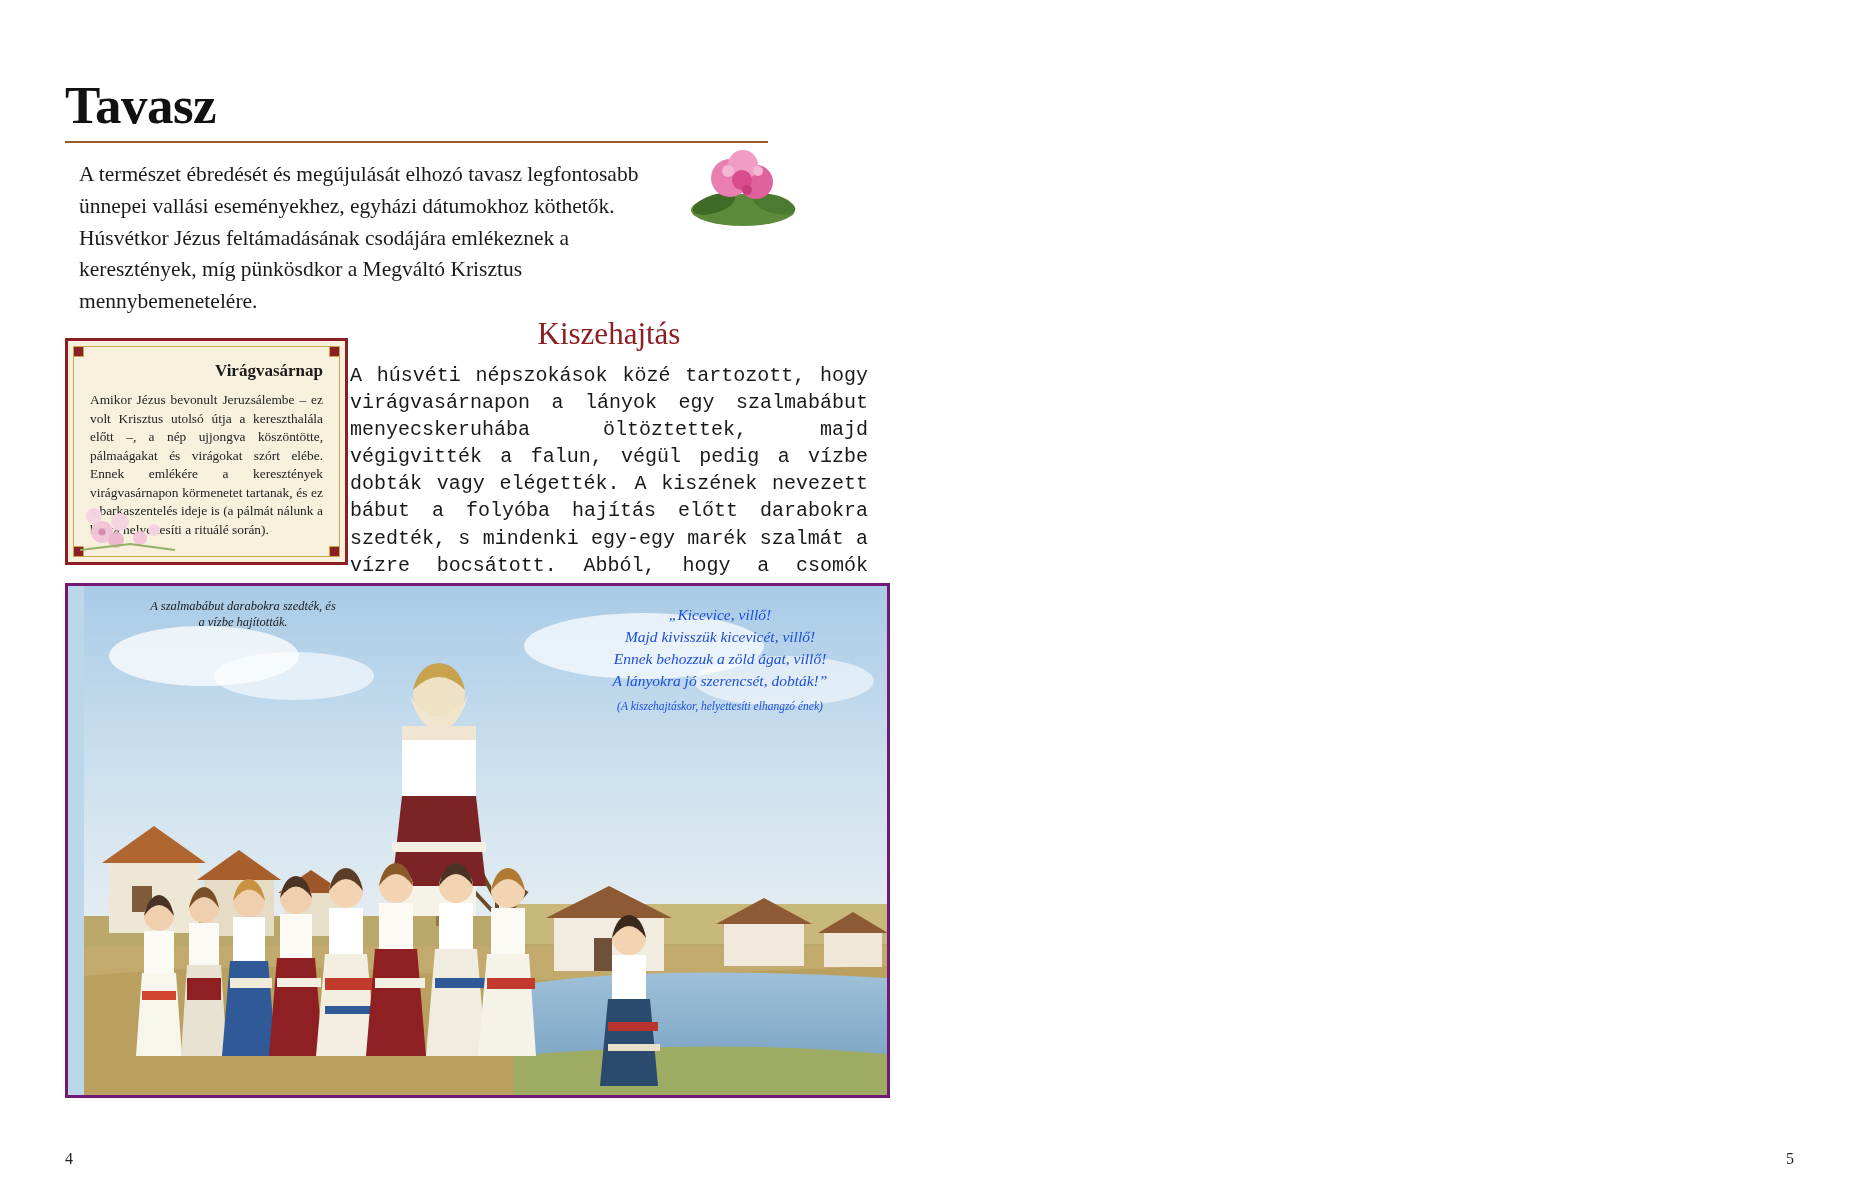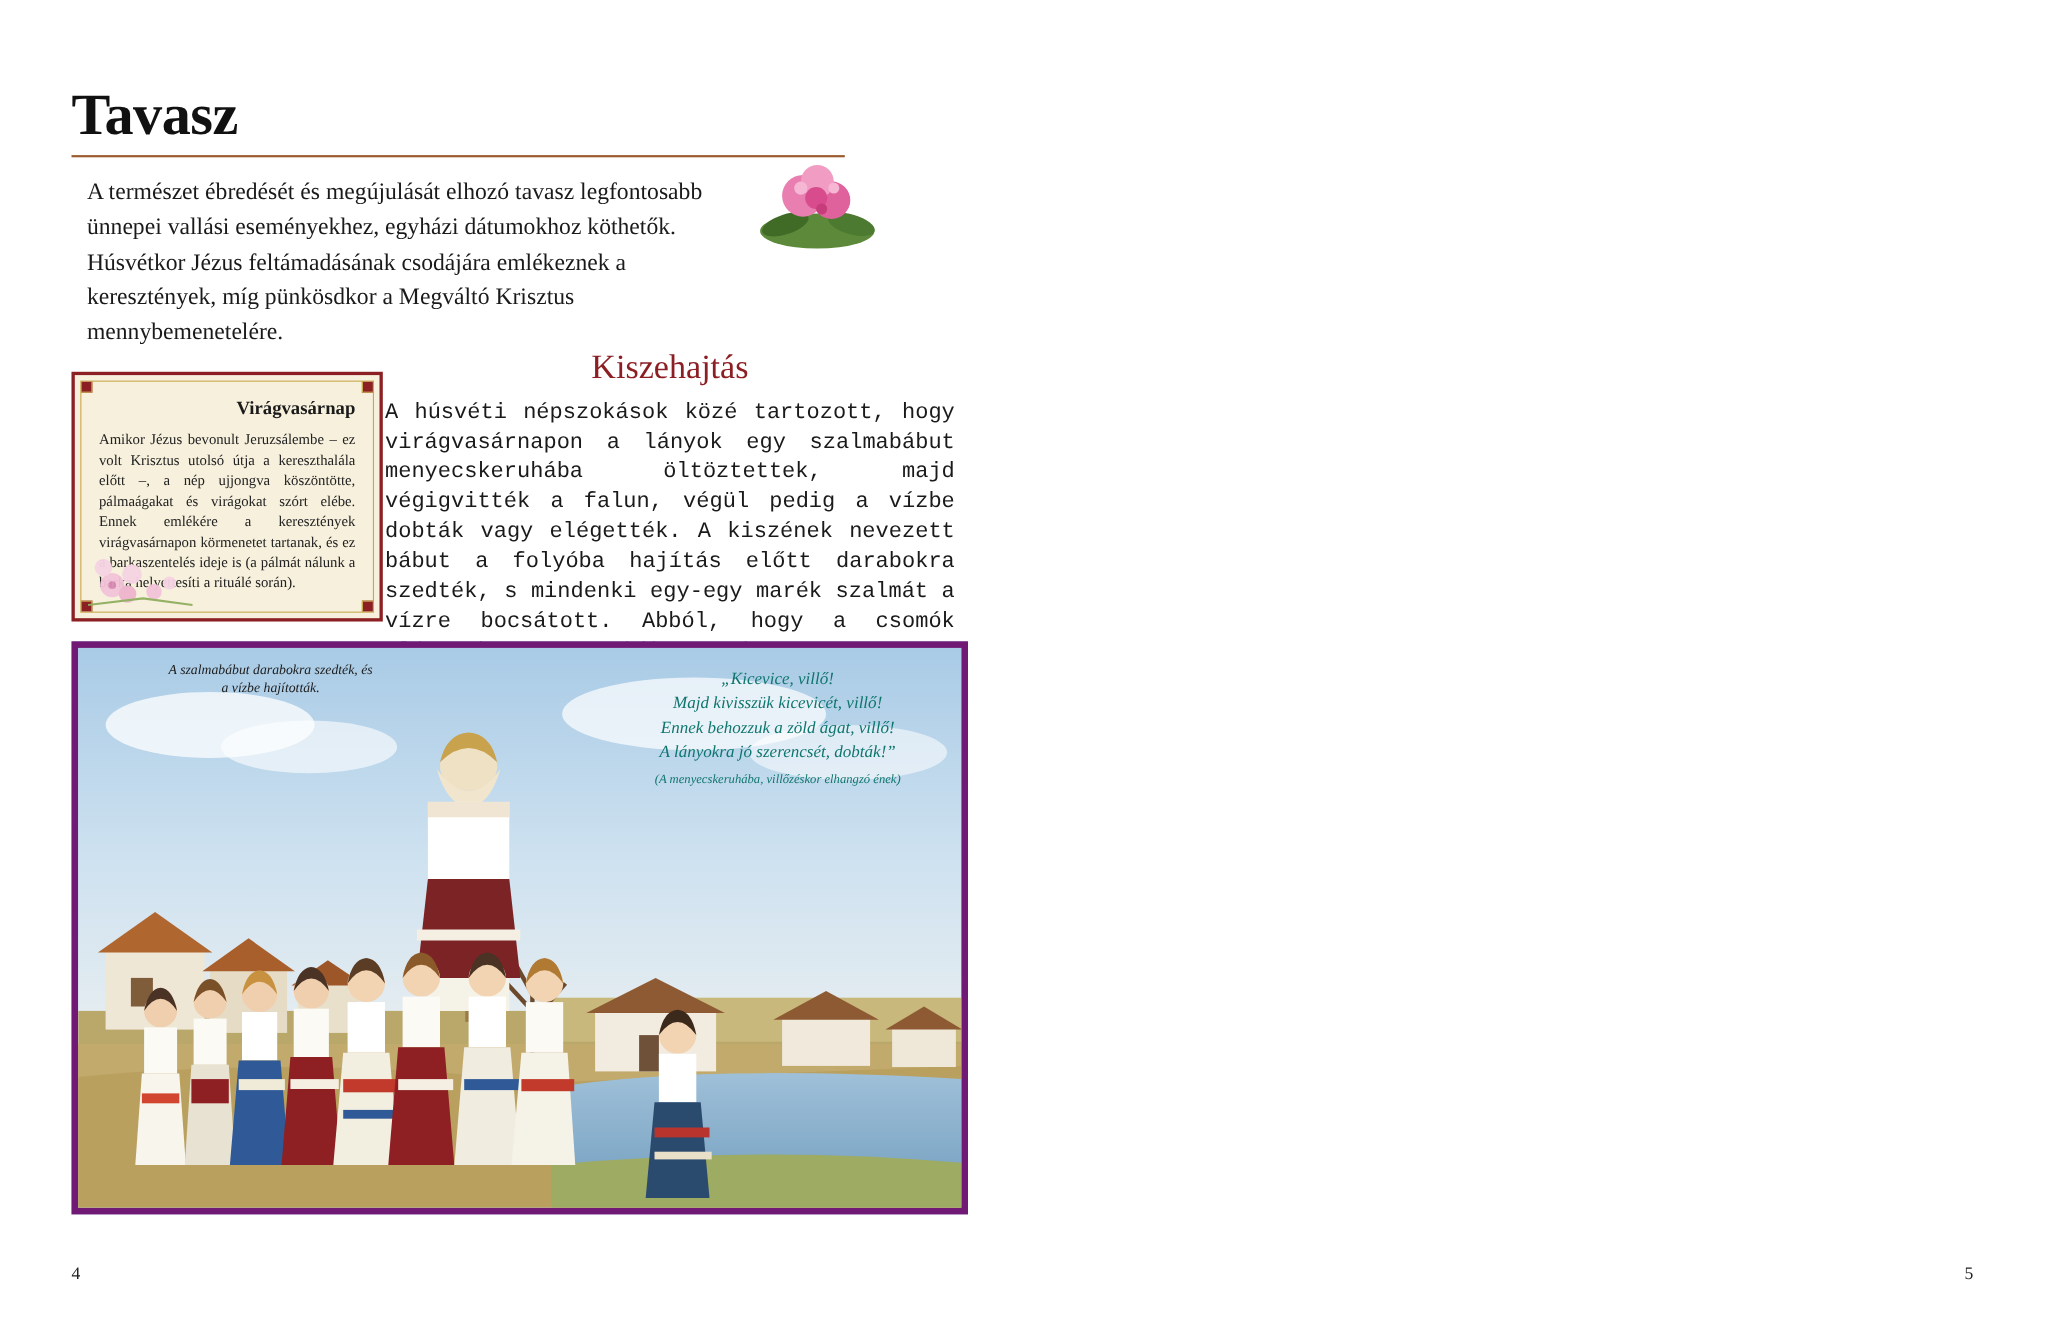--- a/index.html
+++ b/index.html
@@ -132,44 +132,45 @@
     font-family: Liberation Mono, monospace;
   }
 
   
   .illo-left {
     position: absolute;
     left: 65px;
     top: 583px;
     width: 803px;
     height: 509px;
-    border: 6px solid #701a75;
+    border: 3px solid #701a75;
     overflow: hidden;
     background: #bcd6ea;
+    padding-left: 16px;
   }
   .cap-left-top {
     position: absolute;
     left: 80px;
     top: 12px;
     width: 190px;
     font-size: 12.5px;
     font-style: italic;
     line-height: 1.3;
     color: #1b1b1b;
     text-align: center;
   }
   .poem {
     position: absolute;
     right: 22px;
     top: 18px;
     width: 290px;
     font-size: 15.5px;
     font-style: italic;
     line-height: 1.42;
-    color: #0f766e;
+    color: #1d4ed8;
     text-align: center;
   }
   .poem .src {
     font-size: 11.5px;
     margin-top: 6px;
     display: block;
   }
 
   .folio {
     position: absolute;
@@ -378,21 +379,21 @@
             <rect x="524" y="458" width="52" height="7" fill="#e8e0c8"></rect>
           </g>
         </g>
       </svg>
       <div class="cap-left-top">A szalmabábut darabokra szedték, és a vízbe hajították.</div>
       <div class="poem">
         <div>„Kicevice, villő!</div>
         <div>Majd kivisszük kicevicét, villő!</div>
         <div>Ennek behozzuk a zöld ágat, villő!</div>
         <div>A lányokra jó szerencsét, dobták!”</div>
-        <span class="src">(A menyecskeruhába, villőzéskor elhangzó ének)</span>
+        <span class="src">(A kiszehajtáskor, helyettesíti elhangzó ének)</span>
       </div>
     </div>
 
     <div class="folio folio-left">4</div>
   </div>
 
   <div class="page page-right">
 
     <div class="folio folio-right">5</div>
   </div>

